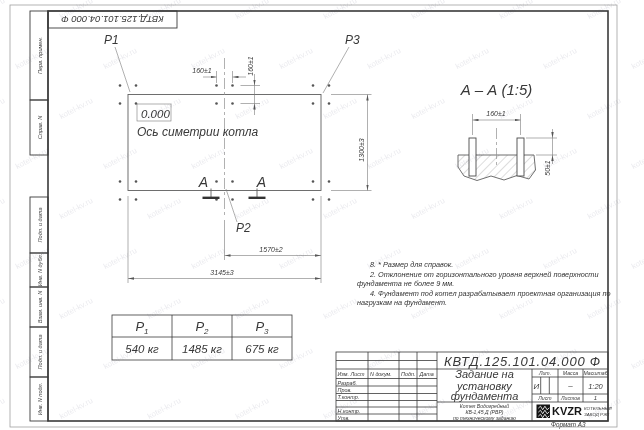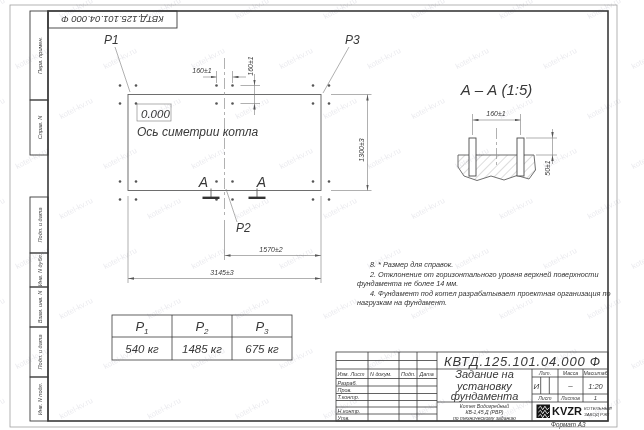--- a/index.html
+++ b/index.html
@@ -277,21 +277,21 @@
     <text class="rm" font-size="11" x="552" y="415">KVZR</text>
     <text class="it" font-size="4.4" x="584" y="409.5">КОТЕЛЬНЫЙ</text>
     <text class="it" font-size="4.4" x="584" y="415.5">ЗАВОД РЭП</text>
   </g>
 
   <text class="it" font-size="6.3" x="551" y="426.5">Формат А3</text>
 </svg>
 
   <div id="notes">
     <p>8. * Размер для справок.</p>
-    <p>2. Отклонение от горизонтального уровня верхней поверхности фундамента не более 14 мм.</p>
+    <p>2. Отклонение от горизонтального уровня верхней поверхности фундамента не более 9 мм.</p>
     <p>4. Фундамент под котел разрабатывает проектная организация по нагрузкам на фундамент.</p>
   </div>
 
   <div id="watermark">
       <span style="left: -30px; top: 4px;">kotel-kv.ru</span>
       <span style="left: 58px; top: 4px;">kotel-kv.ru</span>
       <span style="left: 146px; top: 4px;">kotel-kv.ru</span>
       <span style="left: 234px; top: 4px;">kotel-kv.ru</span>
       <span style="left: 322px; top: 4px;">kotel-kv.ru</span>
       <span style="left: 410px; top: 4px;">kotel-kv.ru</span>

